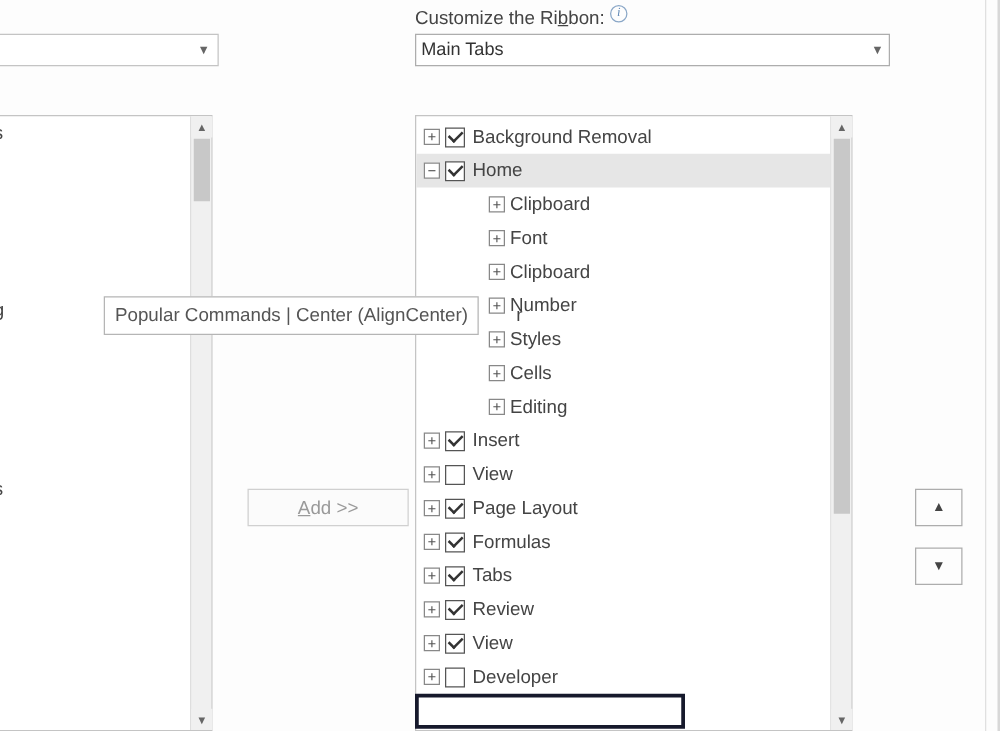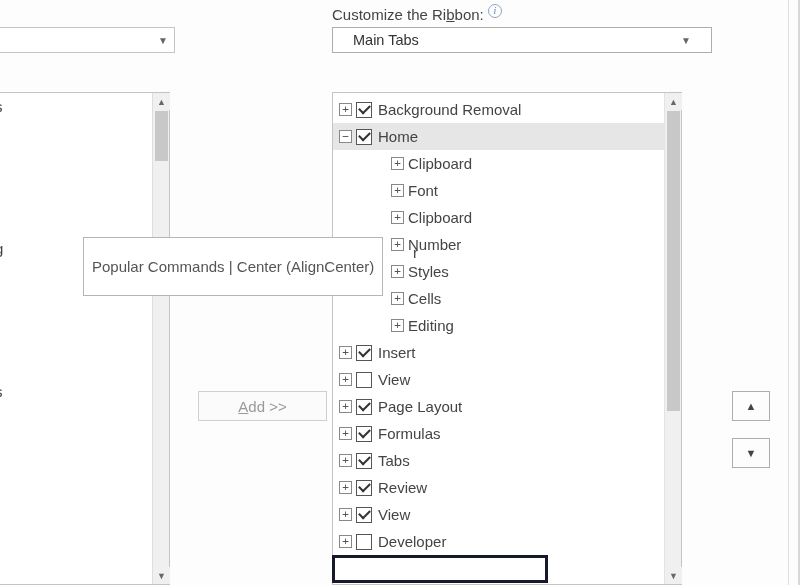--- a/index.html
+++ b/index.html
@@ -87,21 +87,21 @@
     font-family: serif;
   }
   
   .right-dd {
     position: absolute;
     left: 332px; top: 27px;
     width: 380px; height: 26px;
     border: 1px solid #adadad;
     background: #fff;
     display: flex; align-items: center;
-    padding: 0 20px;
+    padding: 0 4px;
   }
   .right-dd .dd-text { flex: 1; color: #333; }
 
   
   .right-tree {
     position: absolute;
     left: 332px; top: 92px;
     width: 350px; height: 493px;
     border: 1px solid #c4c4c4;
     background: #fff;
@@ -156,21 +156,21 @@
     border: 3px solid #16192c;
     pointer-events: none;
   }
 
   
   .tooltip {
     position: absolute;
     left: 83px; top: 237px;
     background: #fff;
     border: 1px solid #b5b5b5;
-    padding: 20px 8px;
+    padding: 6px 8px;
     font-size: 15px;
     color: #555;
     z-index: 50;
   }
   
   .peek-r {
     position: absolute;
     left: 413px; top: 244px;
     font-size: 15px; color: #444;
     z-index: 40;

